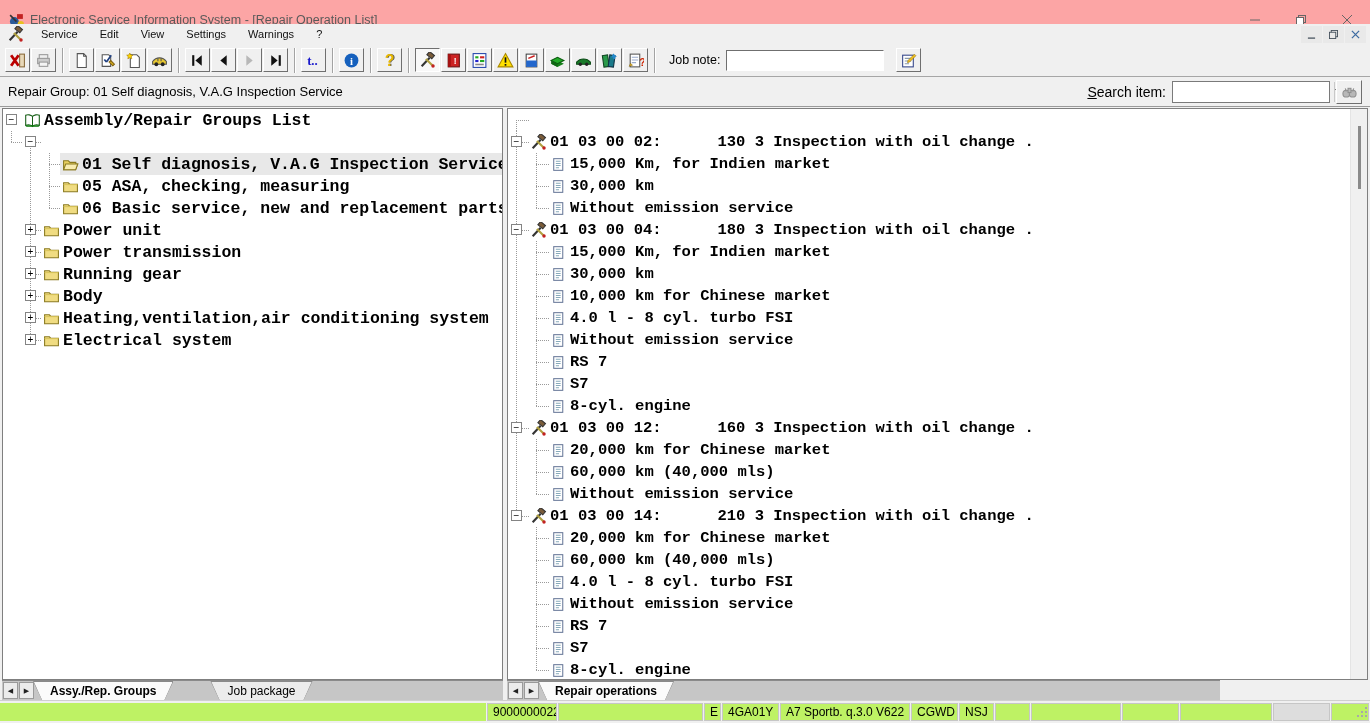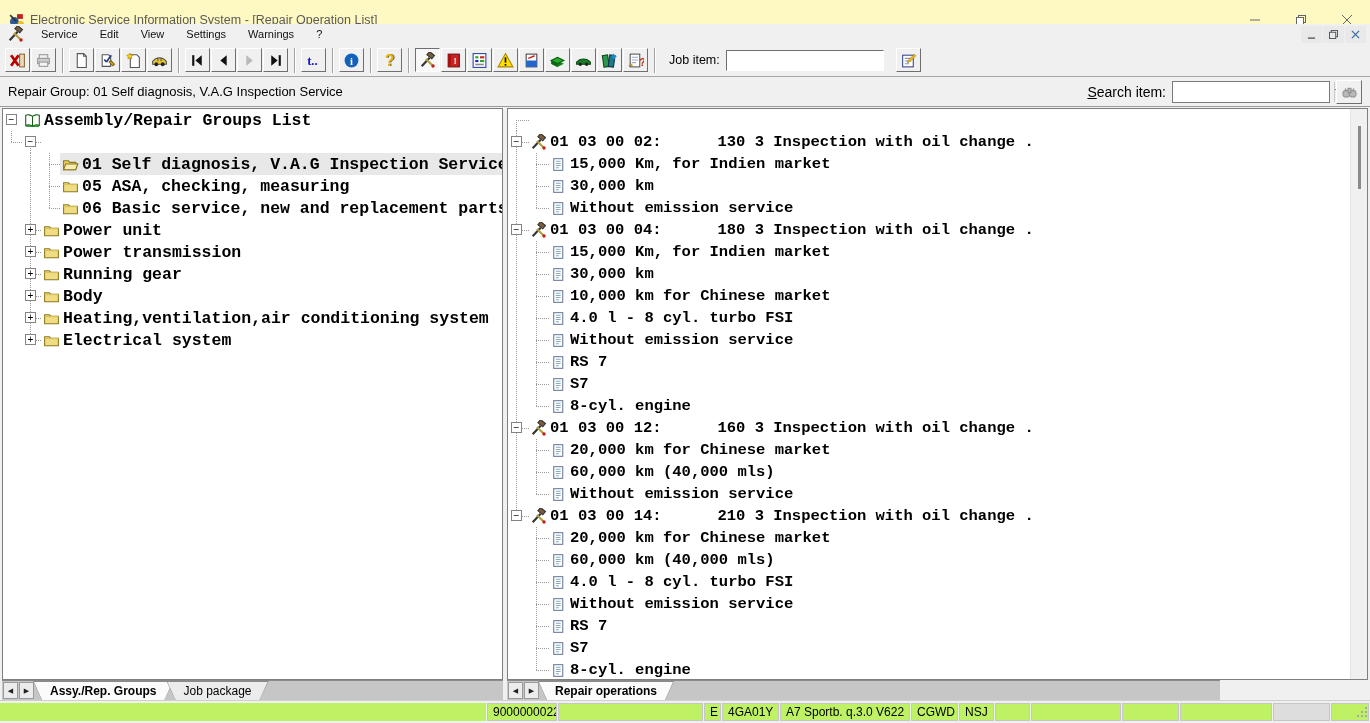--- a/index.html
+++ b/index.html
@@ -1,20 +1,20 @@
 <!DOCTYPE html>
 <html><head>
 <meta charset="utf-8">
 <style>
   * { box-sizing: border-box; margin: 0; padding: 0; }
   html,body { width:1370px; height:723px; }
   body { font-family:"Liberation Sans",sans-serif; background:#f0f0f0; position:relative; overflow:hidden; color:#000; }
 
   
-  .titlebar { position:absolute; top:0; left:0; width:1370px; height:40px; background:#fef9c3; display:flex; align-items:center; }
+  .titlebar { position:absolute; top:0; left:0; width:1370px; height:40px; background:#fca5a5; display:flex; align-items:center; }
   .titlebar .appicon { margin-left:8px; width:16px; height:16px; }
   .titlebar .title { margin-left:6px; font-size:12.5px; color:#5a5a5a; }
   .wctrls { margin-left:auto; display:flex; height:24px; }
   .wbtn { width:46px; height:24px; display:flex; align-items:center; justify-content:center; color:#666; }
 
   
   .menubar { position:absolute; top:24px; left:0; width:1370px; height:20px; background:#f0f0f0; display:flex; align-items:center; }
   .menubar .sysicon { margin:0 6px 0 7px; width:17px; height:16px; }
   .mitem { padding:0 11px; font-size:11px; height:20px; display:flex; align-items:center; color:#111; }
   .mdictrls { margin-left:auto; display:flex; margin-right:4px; }
@@ -65,21 +65,21 @@
   .tlabel { padding-right:3px;font-weight:bold; }
 
   .vscroll { position:absolute; top:0; right:0; bottom:0; width:17px; background:#f0f0f0; border-left:1px solid #e4e4e4; }
   .vthumb { position:absolute; left:7px; top:17px; width:3px; height:63px; background:#8a8a8a; }
 
   
   .tabrow { position:absolute; top:680px; height:20px; background:#c6c6c6; border-top:1px solid #8a8a8a; display:flex; align-items:flex-start; }
   #tabs-left  { left:2px;  width:501px; }
   #tabs-right { left:507px; width:713px; }
   .tabarrow { width:15px; height:17px; margin:1px 0 0 1px; background:#ececec; border:1px solid #9a9a9a; font-size:7px; color:#222; display:flex; align-items:center; justify-content:center; }
-  .tabs { display:flex; margin-left:6px; }
+  .tabs { display:flex; margin-left:6px;gap:44px; }
   .tab { height:19px; clip-path:polygon(0 0,100% 0,calc(100% - 9px) 100%,9px 100%); background:#8a8a8a; padding:1px 1px 0 1px; margin-left:-7px; }
   .tab .tabin { height:100%; clip-path:polygon(0 0,100% 0,calc(100% - 8px) 100%,8px 100%); background:#ececec; font-size:12px; display:flex; align-items:center; padding:0 16px; }
   .tab.active .tabin { background:#fbfbfb; font-weight:bold; }
 
   
   .statusbar { position:absolute; top:700px; left:0; width:1370px; height:23px; background:#f0f0f0; border-top:1px solid #cfcfcf; display:flex; font-size:12px; }
   .sfield { margin:2px 1px 2px 0; border:1px solid #c6c6c6; background:#bef264; display:flex; align-items:center; padding:0 5px; overflow:hidden; white-space:nowrap; }
   .sfield.flex { flex:1; border-color:transparent; }
   .sfield.lt { background:#dddddd; }
   .grip { position:absolute; right:2px; bottom:2px; }
@@ -361,21 +361,21 @@
             <rect x="3" y="2" width="9" height="12" fill="#ffffff" stroke="#555"></rect>
             <path d="M4.5 5 h6 M4.5 7.5 h6 M4.5 10 h4" stroke="#99aacc"></path>
             <text x="11.5" y="13.5" font-size="10" font-weight="bold" fill="#cc2200">?</text>
             <path d="M2 13.5 l3.2-1 -1.8-1.8 z" fill="#e8b820" stroke="#806010" stroke-width=".5"></path>
           </svg>
         </span>
       </div>
     </div>
   <div class="tsep"></div>
   <div class="jobnote">
-    <span>Job item:</span>
+    <span>Job note:</span>
     <input value="" style="">
     <div class="tbtn" id="job-note-btn">
         <span style="display: inline-flex;">
           <svg width="17" height="17" viewBox="0 0 16 16">
             <rect x="2.5" y="3" width="10" height="11" fill="#ffffff" stroke="#334488"></rect>
             <path d="M4.5 6 h6 M4.5 8.5 h6 M4.5 11 h4" stroke="#8899aa"></path>
             <path d="M13.5 2 l1.5 1.5 -6 6 -2 .5 .5 -2 z" fill="#f0c020" stroke="#886600" stroke-width=".5"></path>
           </svg>
         </span>
       </div>

